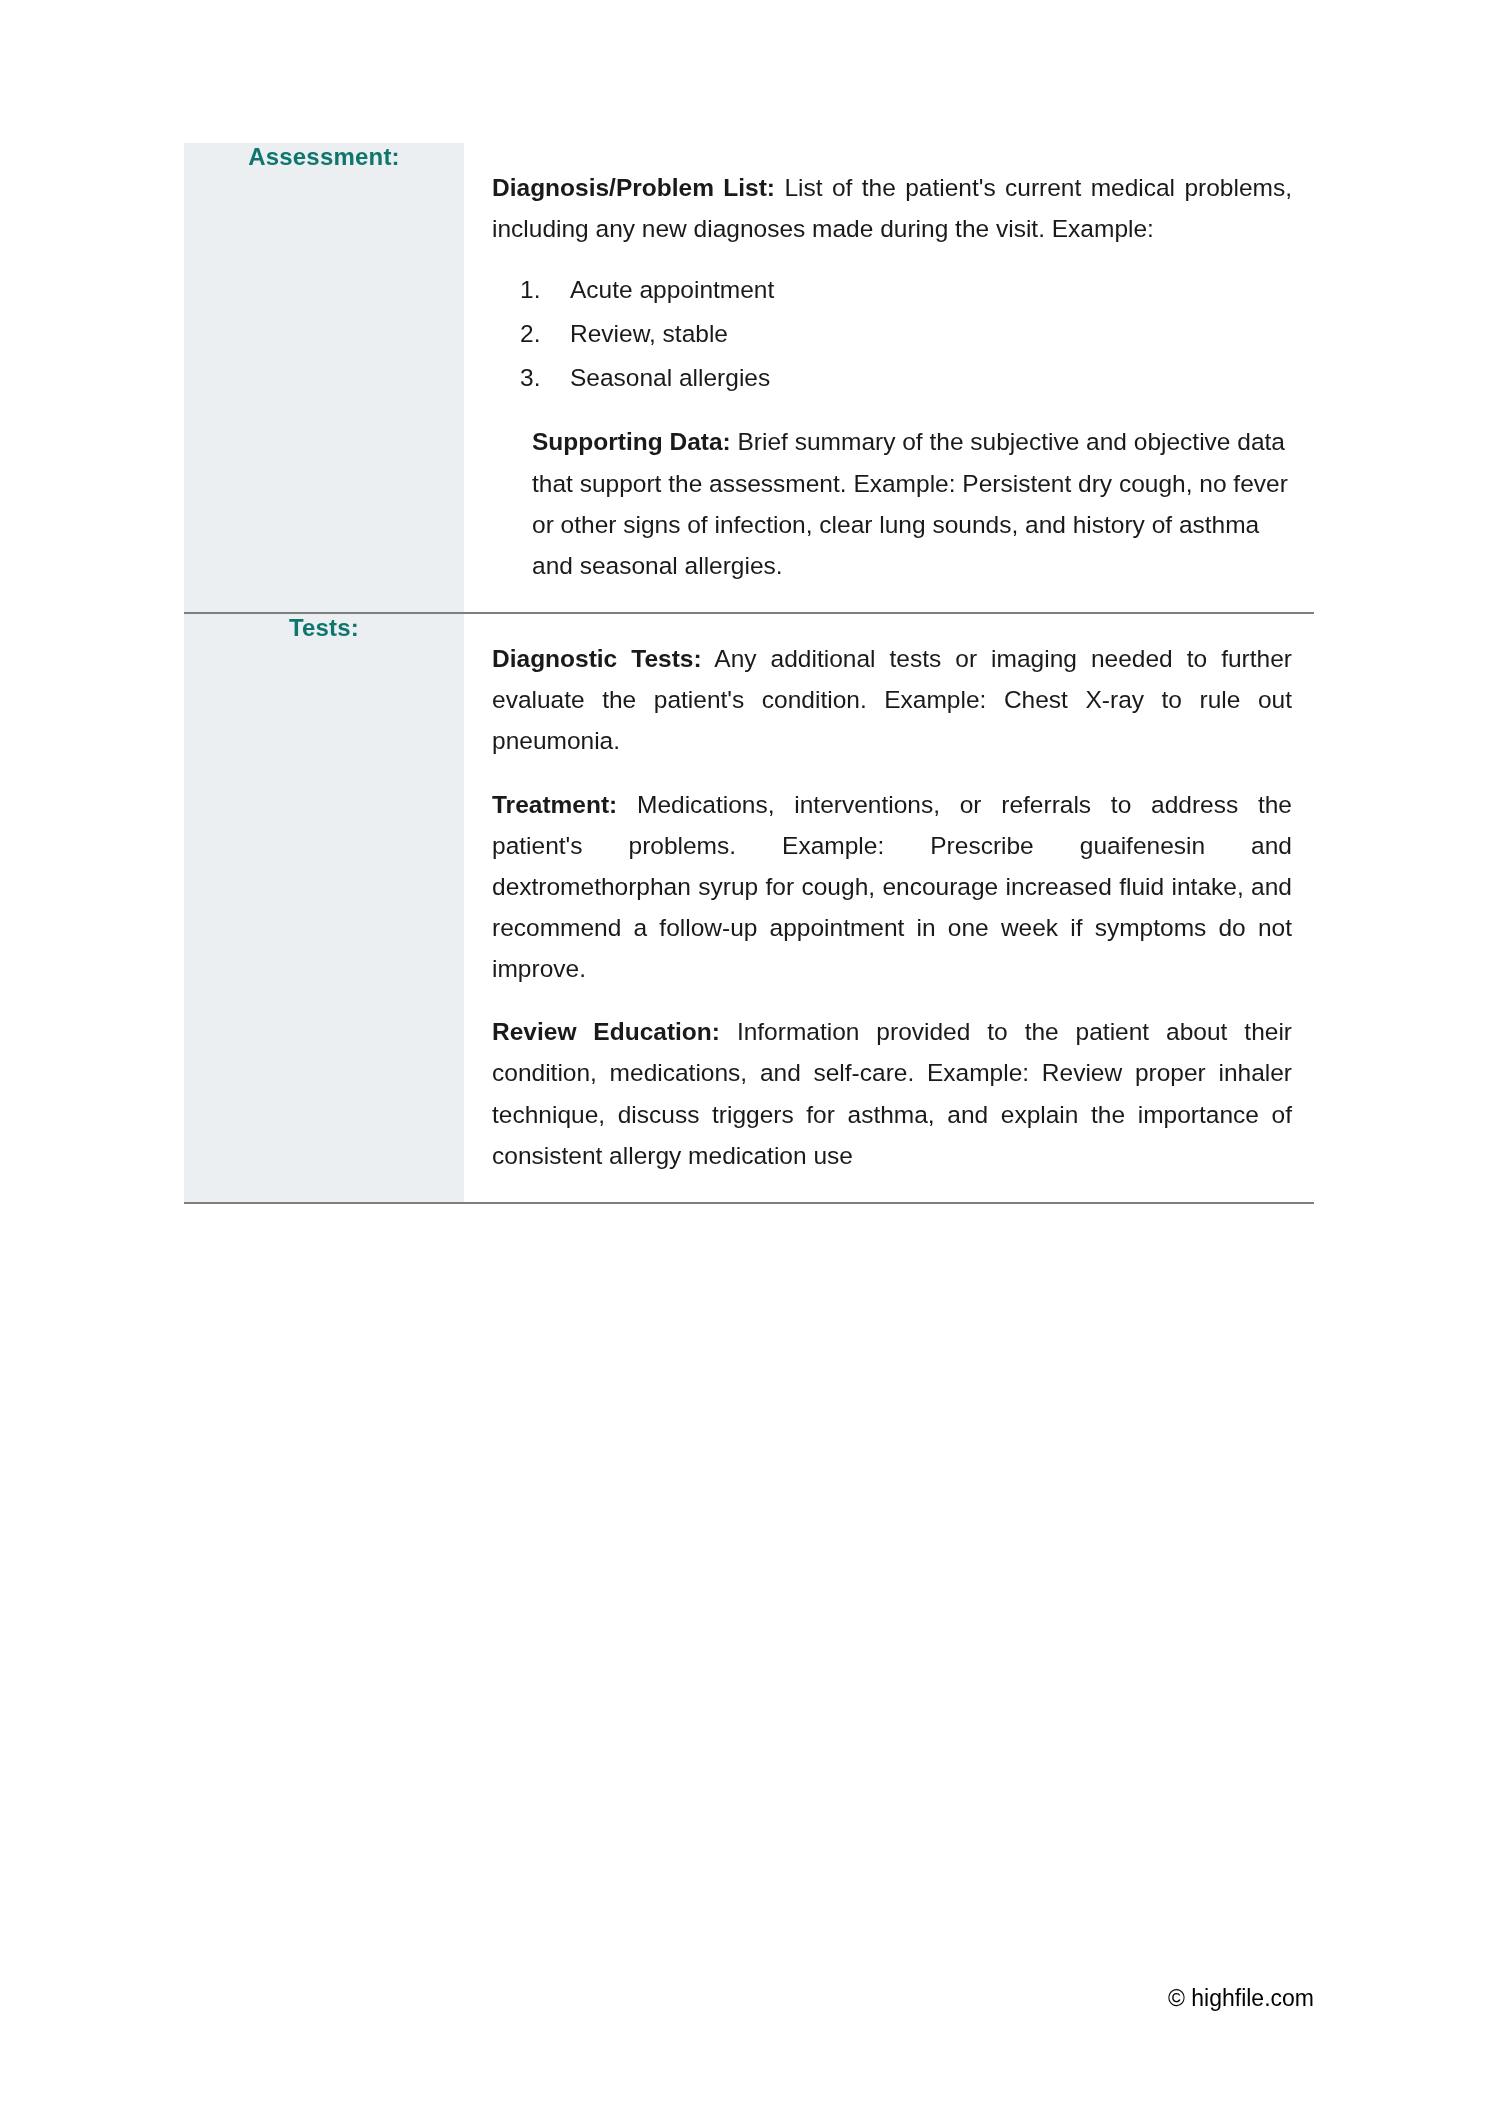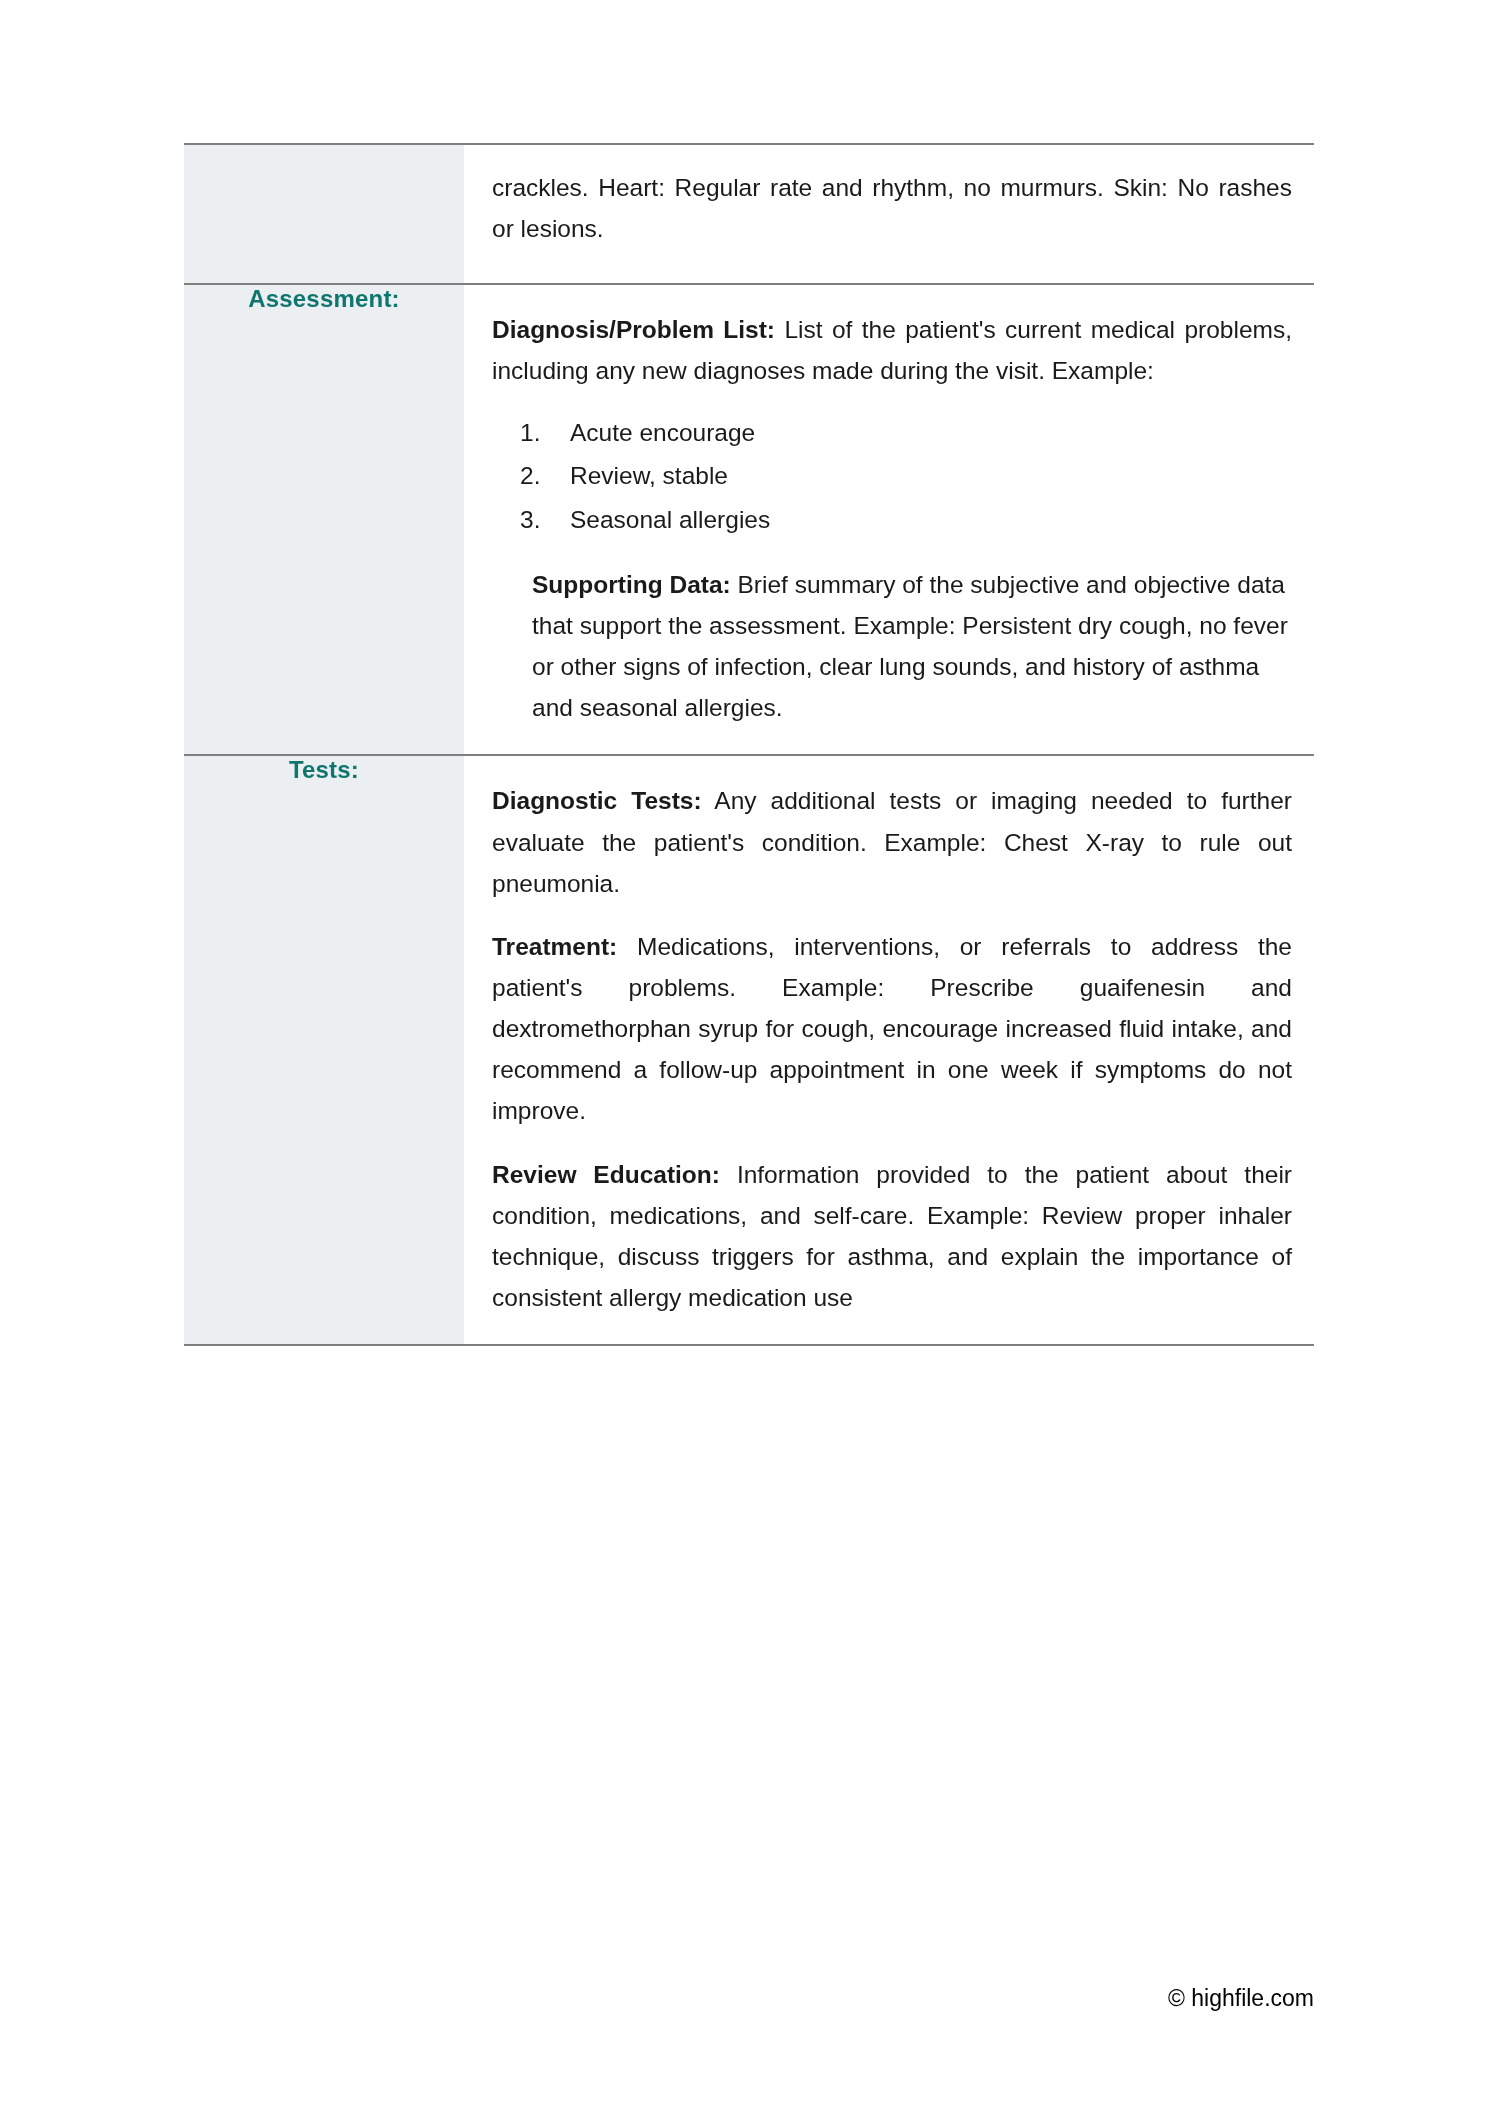--- a/index.html
+++ b/index.html
@@ -111,43 +111,35 @@
 
 <div class="page">
 
   <table class="doc-table">
     <colgroup>
       <col style="width:280px">
       <col style="width:850px">
     </colgroup>
     <tbody>
 
-      <tr class="row-border-top row-border-bottom">
-        <td class="label-cell">
-          <span></span>
-        </td>
-        <td class="content-cell first-row-content">
-          <p class="para justify">crackles. Heart: Regular rate and rhythm, no murmurs. Skin: No rashes or lesions.</p>
-        </td>
-      </tr>
 
       <tr class="row-border-bottom">
         <td class="label-cell">
           <span>Assessment:</span>
         </td>
         <td class="content-cell">
 
           <p class="para justify">
             <b>Diagnosis/Problem List:</b><span> List of the patient's current medical problems, including any new diagnoses made during the visit. Example:</span>
           </p>
 
           <ul class="num-list">
             <li>
               <span class="num">1.</span>
-              <span>Acute encourage</span>
+              <span>Acute appointment</span>
             </li>
             <li>
               <span class="num">2.</span>
               <span>Review, stable</span>
             </li>
             <li>
               <span class="num">3.</span>
               <span>Seasonal allergies</span>
             </li>
           </ul>

